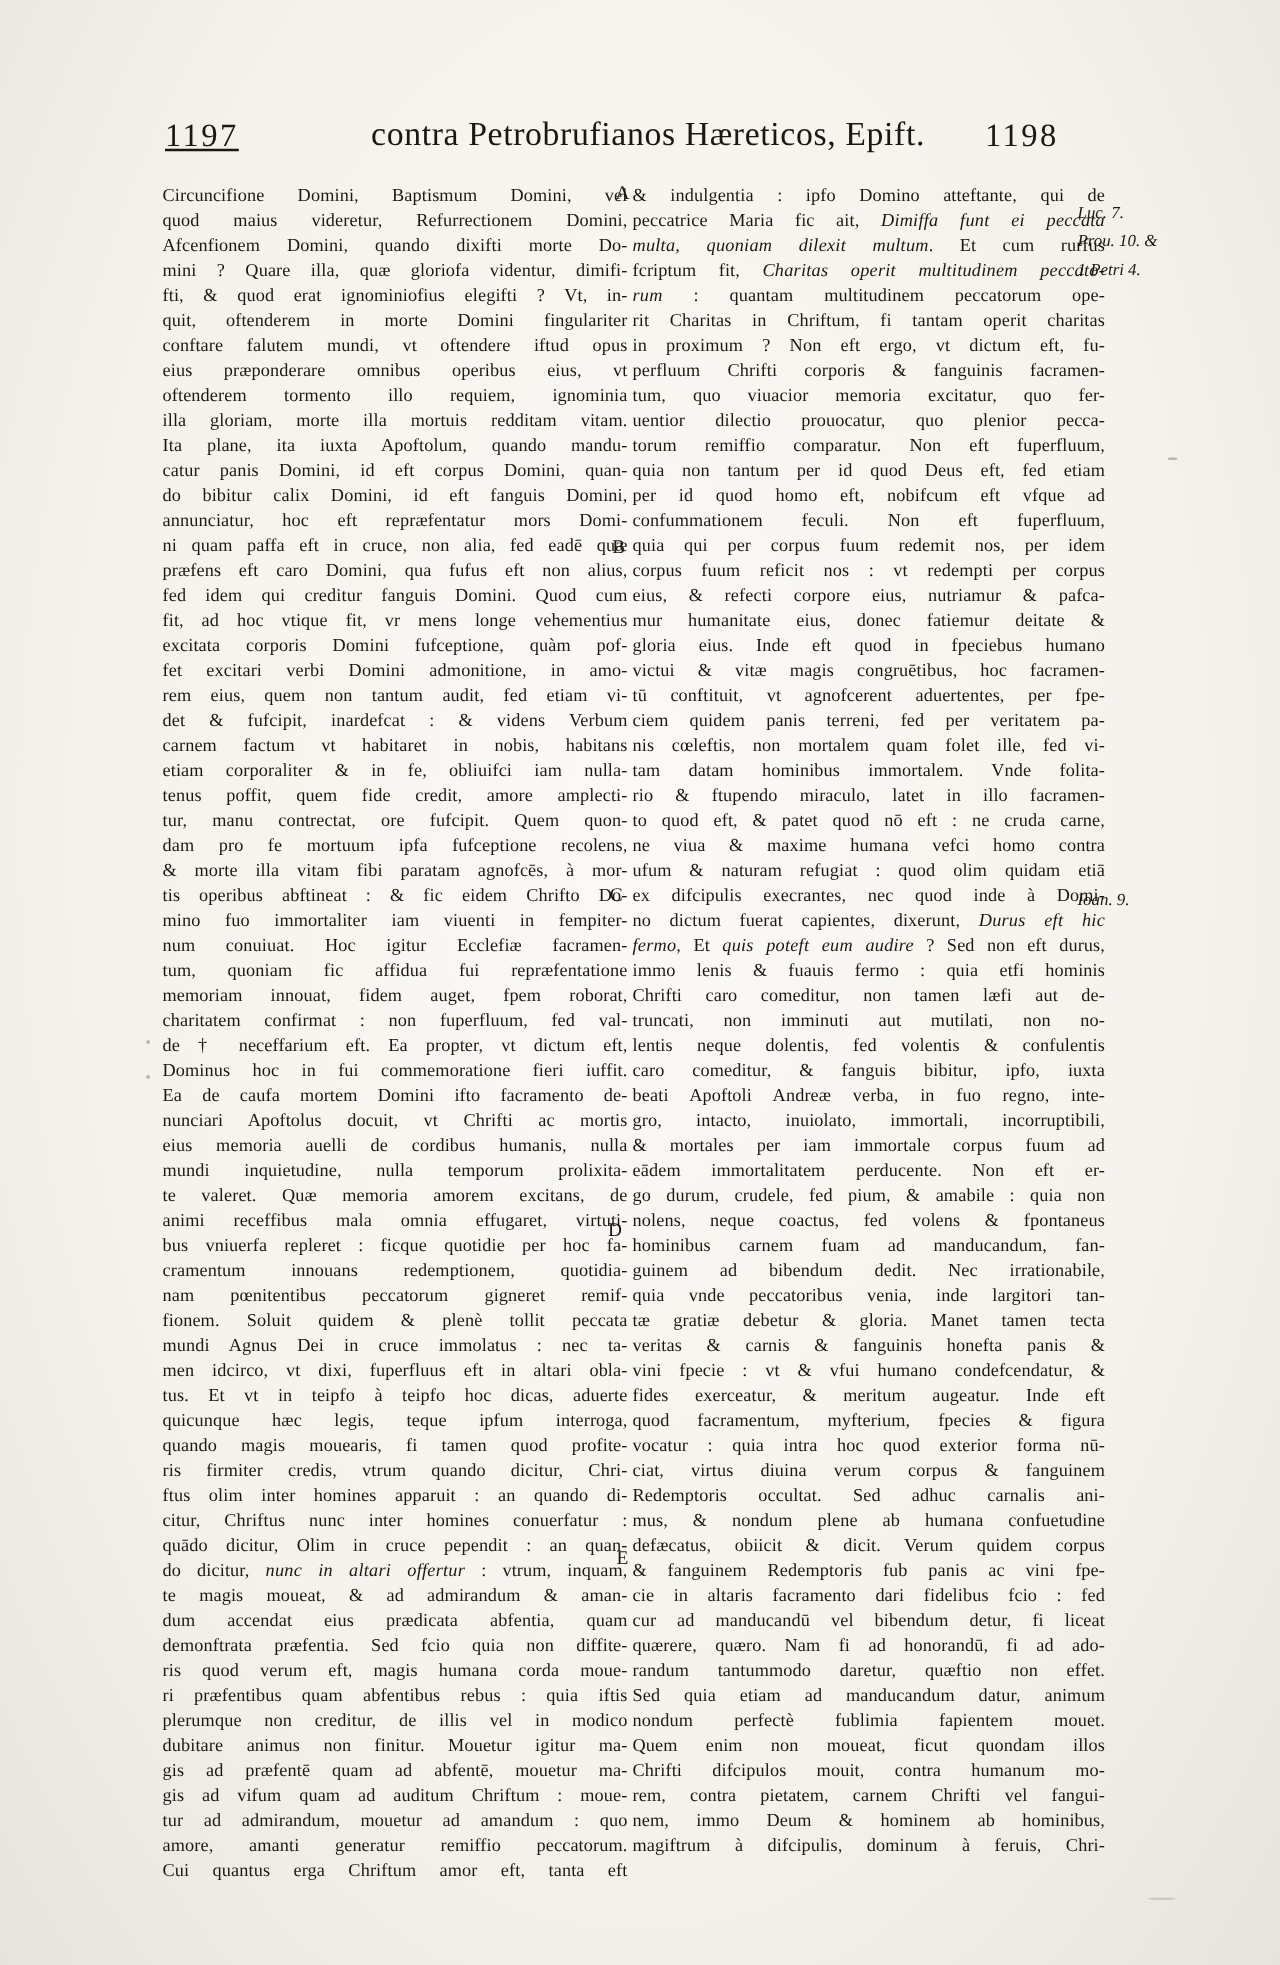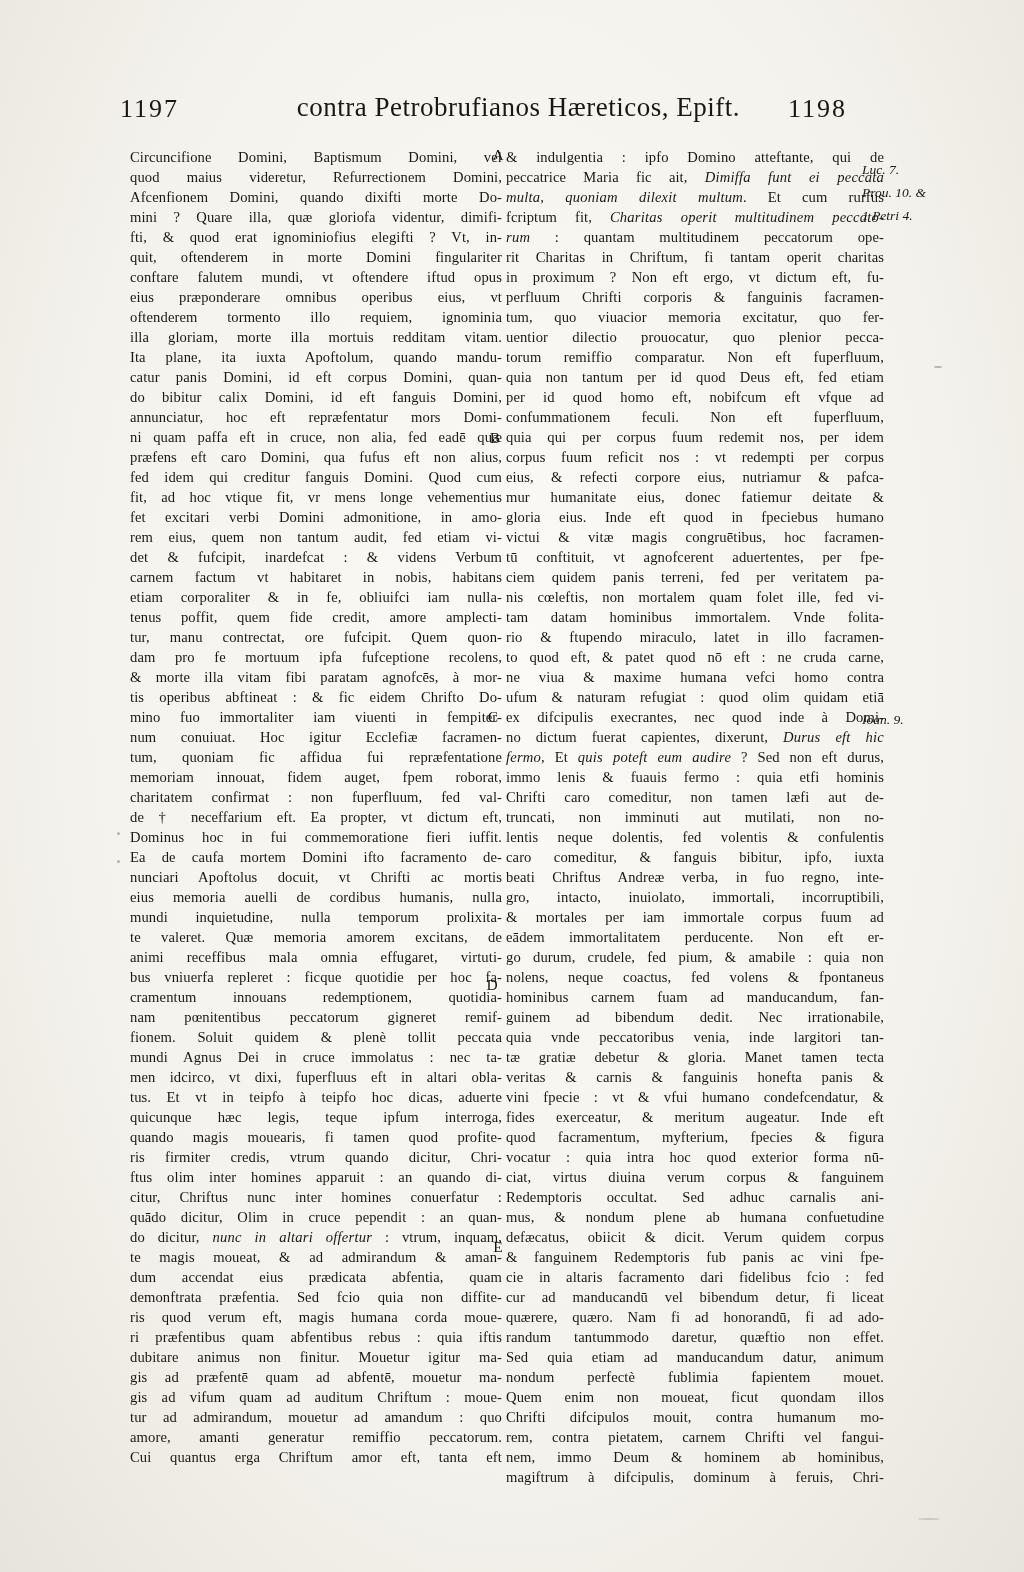--- a/index.html
+++ b/index.html
@@ -36,21 +36,21 @@
     position:absolute;left:862px;font-style:italic;font-size:13.5px;
     white-space:nowrap;color:#1b1812;
   }
   .artifact{position:absolute;background:#b9b4aa;border-radius:50%;}
 </style>
 </head>
 <body>
 
 <div class="page">
 
-  <div class="pagenum" style="left:120px;">1197</div>
+  <div class="pagenum" style="left:132px;text-decoration:underline;">1197</div>
 
   <div class="running-title">contra Petrobrufianos Hæreticos, Epift.</div>
 
   <div class="pagenum" style="left:788px;text-align:right;">1198</div>
 
   <div class="column col-left">
       <div class="line">Circuncifione Domini, Baptismum Domini, vel</div>
       <div class="line">quod maius videretur, Refurrectionem Domini,</div>
       <div class="line">Afcenfionem Domini, quando dixifti morte Do-</div>
       <div class="line">mini ? Quare illa, quæ gloriofa videntur, dimifi-</div>
@@ -61,20 +61,21 @@
       <div class="line">oftenderem tormento illo requiem, ignominia</div>
       <div class="line">illa gloriam, morte illa mortuis redditam vitam.</div>
       <div class="line">Ita plane, ita iuxta Apoftolum, quando mandu-</div>
       <div class="line">catur panis Domini, id eft corpus Domini, quan-</div>
       <div class="line">do bibitur calix Domini, id eft fanguis Domini,</div>
       <div class="line">annunciatur, hoc eft repræfentatur mors Domi-</div>
       <div class="line">ni quam paffa eft in cruce, non alia, fed eadē quæ</div>
       <div class="line">præfens eft caro Domini, qua fufus eft non alius,</div>
       <div class="line">fed idem qui creditur fanguis Domini. Quod cum</div>
       <div class="line">fit, ad hoc vtique fit, vr mens longe vehementius</div>
+      <div class="line">excitata corporis Domini fufceptione, quàm pof-</div>
       <div class="line">fet excitari verbi Domini admonitione, in amo-</div>
       <div class="line">rem eius, quem non tantum audit, fed etiam vi-</div>
       <div class="line">det &amp; fufcipit, inardefcat : &amp; videns Verbum</div>
       <div class="line">carnem factum vt habitaret in nobis, habitans</div>
       <div class="line">etiam corporaliter &amp; in fe, obliuifci iam nulla-</div>
       <div class="line">tenus poffit, quem fide credit, amore amplecti-</div>
       <div class="line">tur, manu contrectat, ore fufcipit. Quem quon-</div>
       <div class="line">dam pro fe mortuum ipfa fufceptione recolens,</div>
       <div class="line">&amp; morte illa vitam fibi paratam agnofcēs, à mor-</div>
       <div class="line">tis operibus abftineat : &amp; fic eidem Chrifto Do-</div>
@@ -103,20 +104,21 @@
       <div class="line">ris firmiter credis, vtrum quando dicitur, Chri-</div>
       <div class="line">ftus olim inter homines apparuit : an quando di-</div>
       <div class="line">citur, Chriftus nunc inter homines conuerfatur :</div>
       <div class="line">quādo dicitur, Olim in cruce pependit : an quan-</div>
       <div class="line">do dicitur, <i>nunc in altari offertur</i> : vtrum, inquam,</div>
       <div class="line">te magis moueat, &amp; ad admirandum &amp; aman-</div>
       <div class="line">dum accendat eius prædicata abfentia, quam</div>
       <div class="line">demonftrata præfentia. Sed fcio quia non diffite-</div>
       <div class="line">ris quod verum eft, magis humana corda moue-</div>
       <div class="line">ri præfentibus quam abfentibus rebus : quia iftis</div>
+      <div class="line">plerumque non creditur, de illis vel in modico</div>
       <div class="line">dubitare animus non finitur. Mouetur igitur ma-</div>
       <div class="line">gis ad præfentē quam ad abfentē, mouetur ma-</div>
       <div class="line">gis ad vifum quam ad auditum Chriftum : moue-</div>
       <div class="line">tur ad admirandum, mouetur ad amandum : quo</div>
       <div class="line">amore, amanti generatur remiffio peccatorum.</div>
       <div class="line">Cui quantus erga Chriftum amor eft, tanta eft</div>
     </div>
 
   <div class="column col-right">
       <div class="line">&amp; indulgentia : ipfo Domino atteftante, qui de</div>
@@ -148,21 +150,21 @@
       <div class="line">ne viua &amp; maxime humana vefci homo contra</div>
       <div class="line">ufum &amp; naturam refugiat : quod olim quidam etiā</div>
       <div class="line">ex difcipulis execrantes, nec quod inde à Domi-</div>
       <div class="line">no dictum fuerat capientes, dixerunt, <i>Durus eft hic</i></div>
       <div class="line"><i>fermo</i>, Et <i>quis poteft eum audire</i> ? Sed non eft durus,</div>
       <div class="line">immo lenis &amp; fuauis fermo : quia etfi hominis</div>
       <div class="line">Chrifti caro comeditur, non tamen læfi aut de-</div>
       <div class="line">truncati, non imminuti aut mutilati, non no-</div>
       <div class="line">lentis neque dolentis, fed volentis &amp; confulentis</div>
       <div class="line">caro comeditur, &amp; fanguis bibitur, ipfo, iuxta</div>
-      <div class="line">beati Chriftus Andreæ verba, in fuo regno, inte-</div>
+      <div class="line">beati Apoftoli Andreæ verba, in fuo regno, inte-</div>
       <div class="line">gro, intacto, inuiolato, immortali, incorruptibili,</div>
       <div class="line">&amp; mortales per iam immortale corpus fuum ad</div>
       <div class="line">eādem immortalitatem perducente. Non eft er-</div>
       <div class="line">go durum, crudele, fed pium, &amp; amabile : quia non</div>
       <div class="line">nolens, neque coactus, fed volens &amp; fpontaneus</div>
       <div class="line">hominibus carnem fuam ad manducandum, fan-</div>
       <div class="line">guinem ad bibendum dedit. Nec irrationabile,</div>
       <div class="line">quia vnde peccatoribus venia, inde largitori tan-</div>
       <div class="line">tæ gratiæ debetur &amp; gloria. Manet tamen tecta</div>
       <div class="line">veritas &amp; carnis &amp; fanguinis honefta panis &amp;</div>

